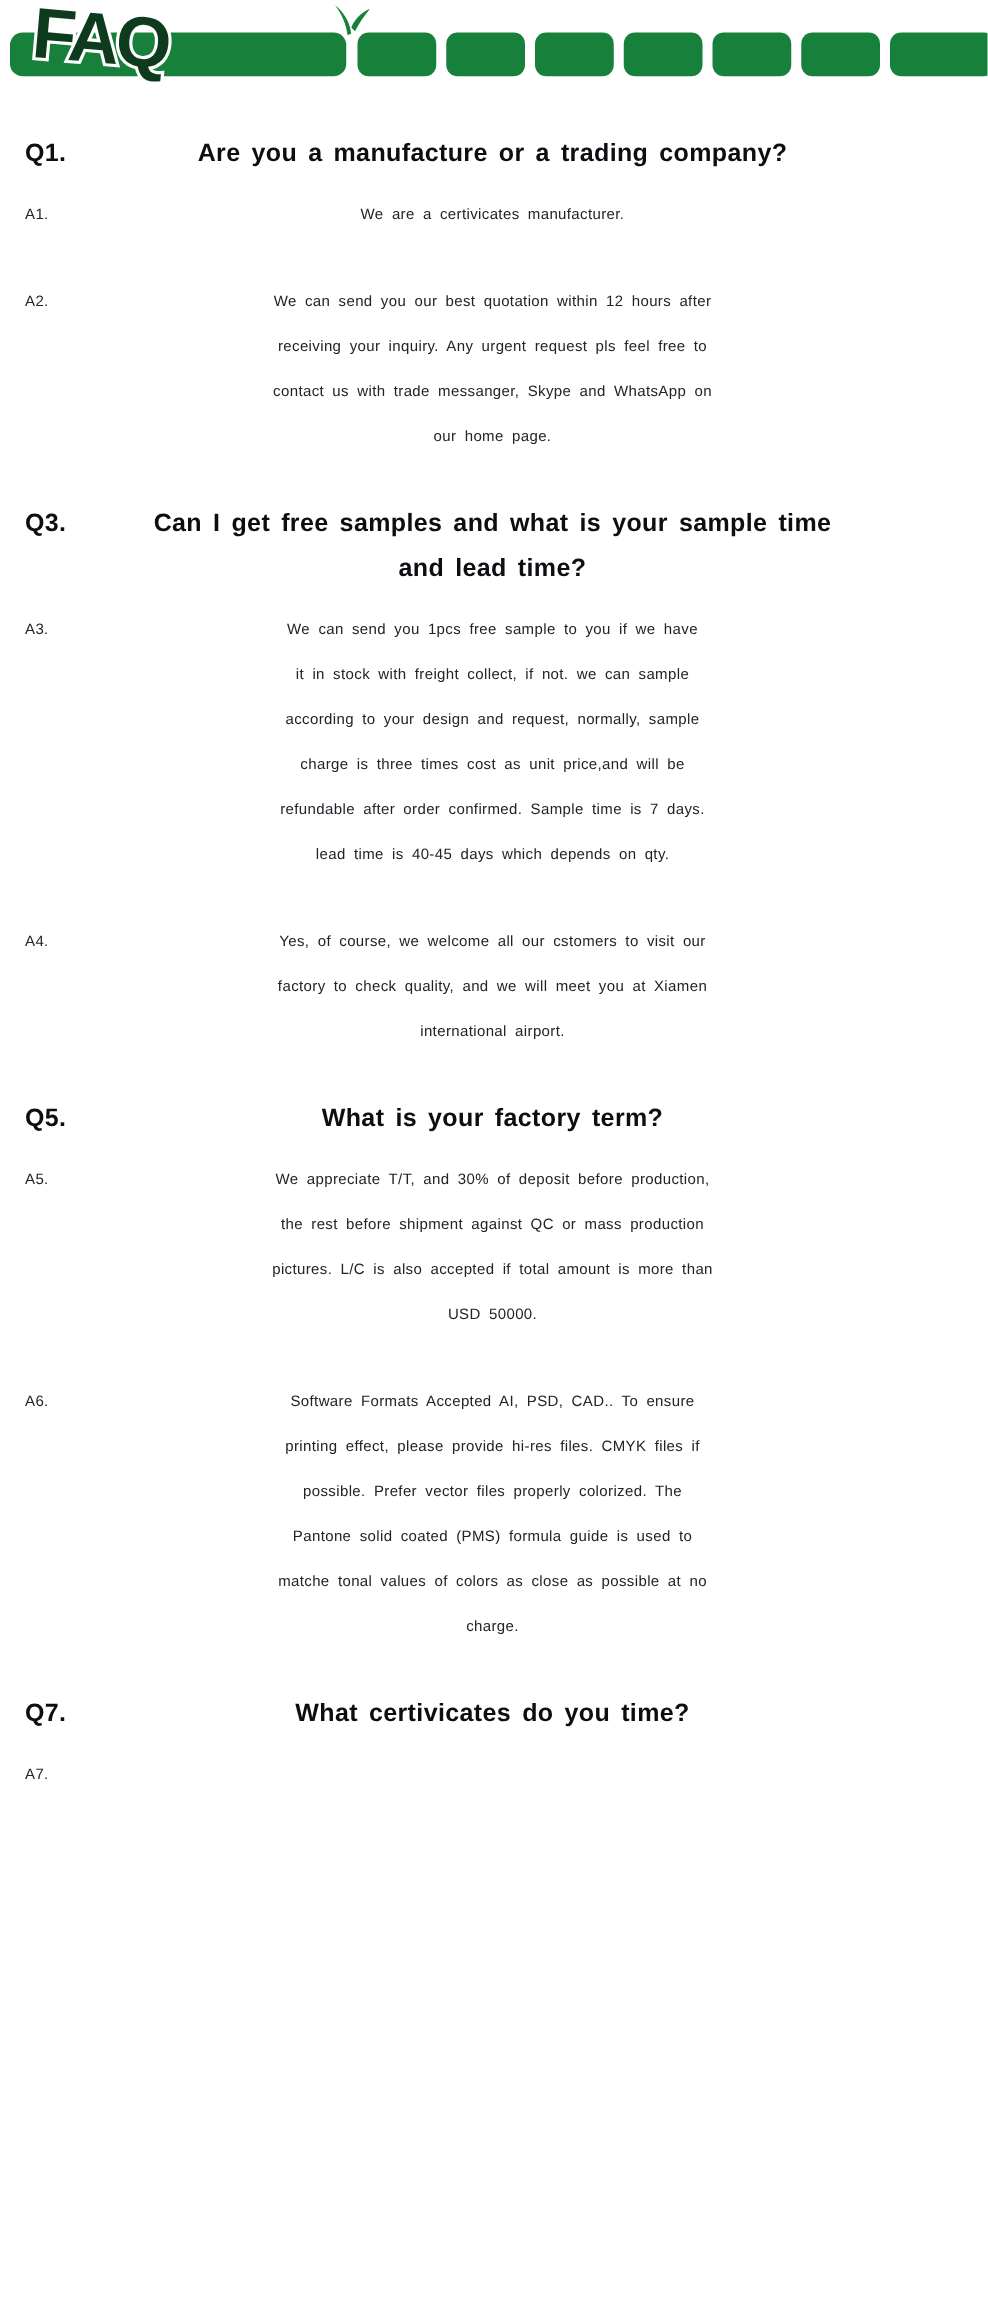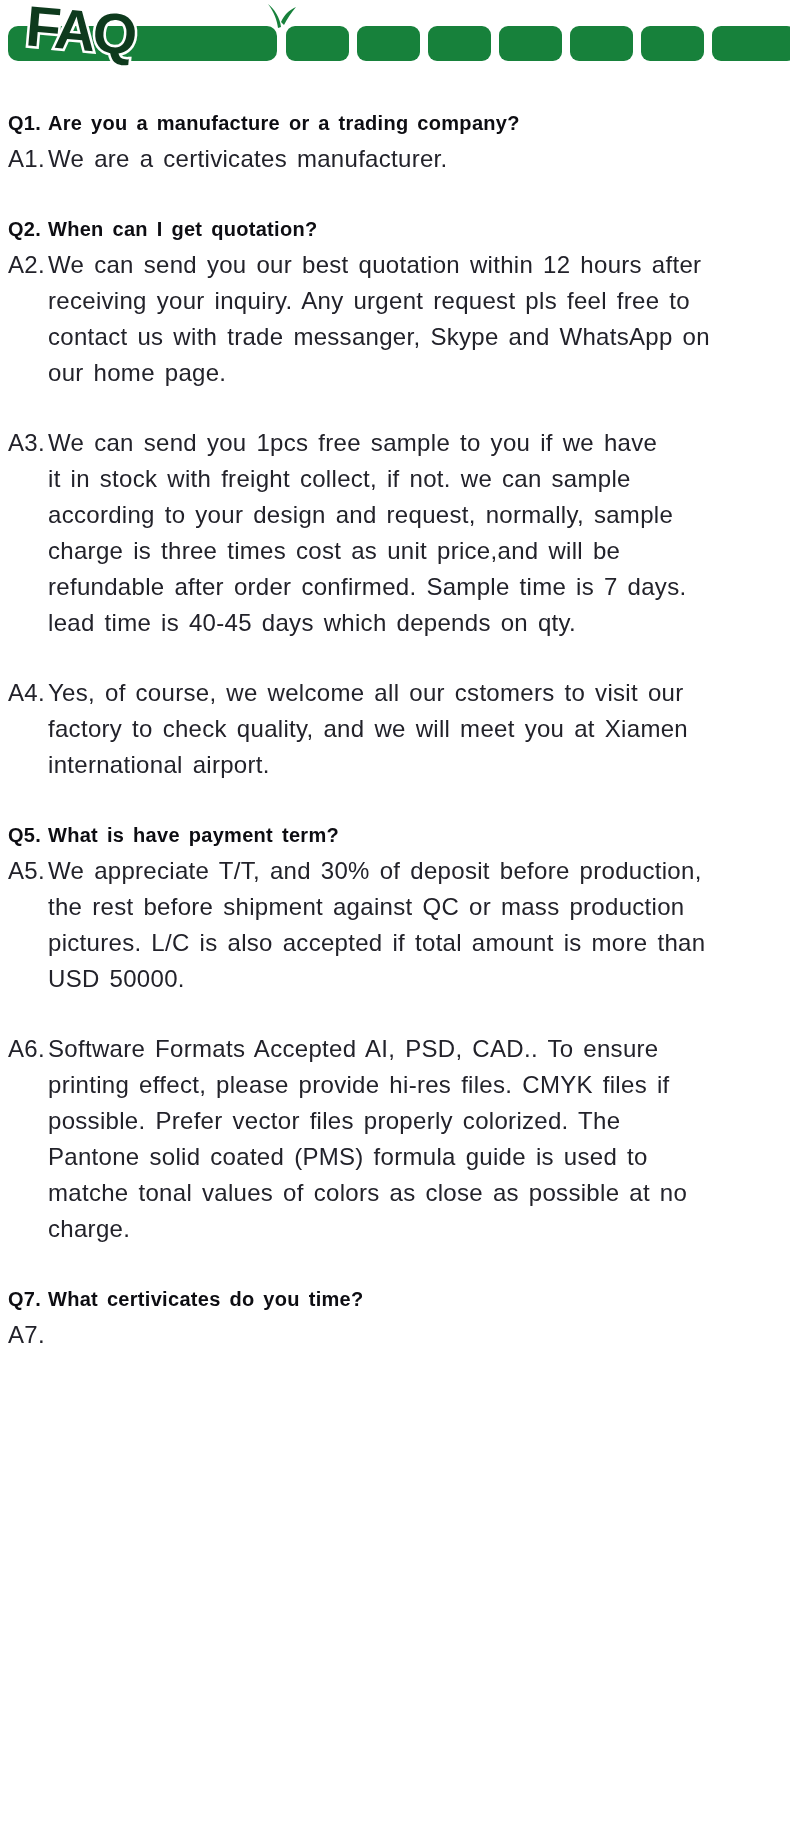--- a/index.html
+++ b/index.html
@@ -24,34 +24,35 @@
     overflow:hidden;
   }
   .faq{
     margin-top:39px;
     padding-left:8px;
     width:740px;
   }
   .faq-item{margin-bottom:34px;}
   .question,.answer{
     position:relative;
-    margin:0;
+    margin:12px;
     padding-left:40px;
     line-height:36px;
     font-stretch:condensed;
     letter-spacing:0.3px;
     word-spacing:3px;
+    text-align:center;
   }
   .question{
     font-size:20px;
     font-weight:bold;
     color:var(--q-ink);
   }
   .answer{
-    font-size:24px;
+    font-size:12px;
     font-weight:normal;
     color:var(--a-ink);
   }
   .num-label{
     position:absolute;
     left:0;
     top:0;
     white-space:nowrap;
   }
 </style>
@@ -87,48 +88,48 @@
       <span class="num-label">Q1.</span>
       <span class="q-lines">Are you a manufacture or a trading company?</span>
     </h3>
     <p class="answer">
       <span class="num-label">A1.</span>
       <span class="a-lines">We are a certivicates manufacturer.</span>
     </p>
   </section>
 
   <section class="faq-item">
-    <h3 class="question">
-      <span class="num-label">Q2.</span>
-      <span class="q-lines">When can I get quotation?</span>
-    </h3>
     <p class="answer">
       <span class="num-label">A2.</span>
       <span class="a-lines">We can send you our best quotation within 12 hours after<br>receiving your inquiry. Any urgent request pls feel free to<br>contact us with trade messanger, Skype and WhatsApp on<br>our home page.</span>
     </p>
   </section>
 
   <section class="faq-item">
+    <h3 class="question">
+      <span class="num-label">Q3.</span>
+      <span class="q-lines">Can I get free samples and what is your sample time<br>and lead time?</span>
+    </h3>
     <p class="answer">
       <span class="num-label">A3.</span>
       <span class="a-lines">We can send you 1pcs free sample to you if we have<br>it in stock with freight collect, if not. we can sample<br>according to your design and request, normally, sample<br>charge is three times cost as unit price,and will be<br>refundable after order confirmed. Sample time is 7 days.<br>lead time is 40-45 days which depends on qty.</span>
     </p>
   </section>
 
   <section class="faq-item">
     <p class="answer">
       <span class="num-label">A4.</span>
       <span class="a-lines">Yes, of course, we welcome all our cstomers to visit our<br>factory to check quality, and we will meet you at Xiamen<br>international airport.</span>
     </p>
   </section>
 
   <section class="faq-item">
     <h3 class="question">
       <span class="num-label">Q5.</span>
-      <span class="q-lines">What is have payment term?</span>
+      <span class="q-lines">What is your factory term?</span>
     </h3>
     <p class="answer">
       <span class="num-label">A5.</span>
       <span class="a-lines">We appreciate T/T, and 30% of deposit before production,<br>the rest before shipment against QC or mass production<br>pictures. L/C is also accepted if total amount is more than<br>USD 50000.</span>
     </p>
   </section>
 
   <section class="faq-item">
     <p class="answer">
       <span class="num-label">A6.</span>

